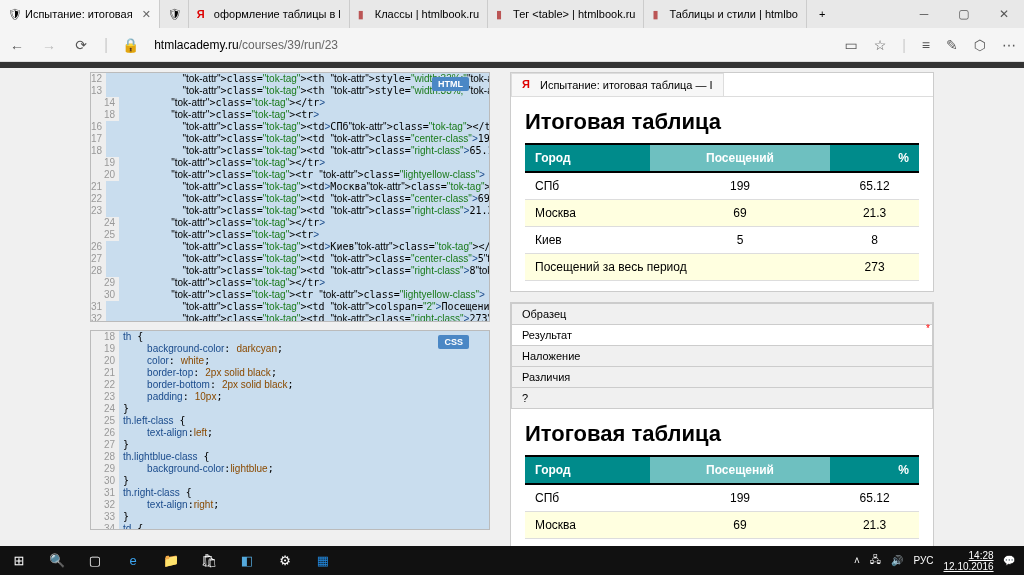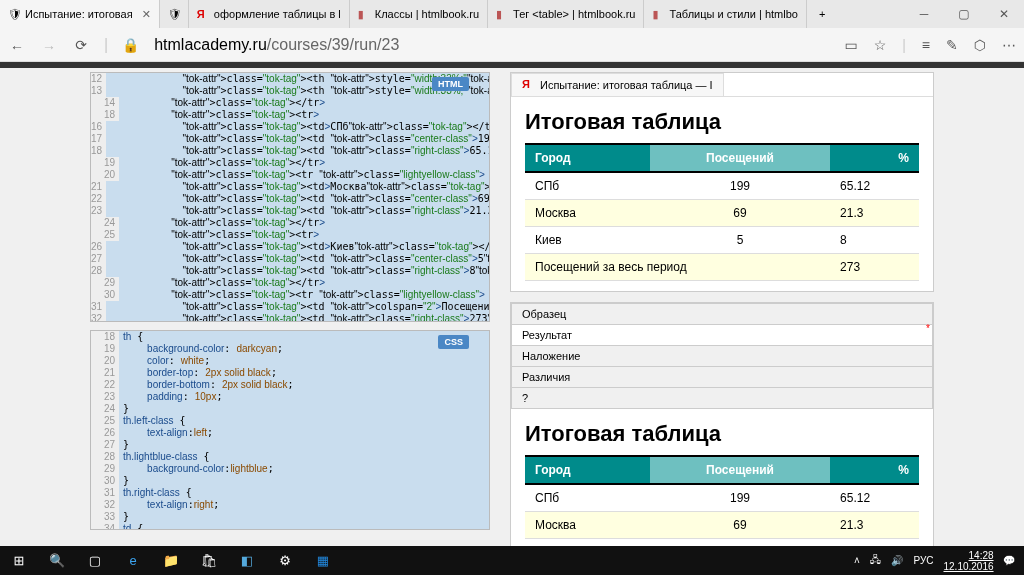--- a/index.html
+++ b/index.html
@@ -9,21 +9,21 @@
 .tabs { display: flex; background: #e8e8e8; height: 28px; align-items: center; }
 .tab { display: flex; align-items: center; padding: 0 8px; height: 28px; font-size: 11px; border-right: 1px solid #ccc; gap: 5px; }
 .tab.active { background: #f5f5f5; }
 .tab .fav { width: 12px; height: 12px; }
 .tab-close { margin-left: 4px; color: #666; }
 .wincontrols { margin-left: auto; display: flex; }
 .winbtn { width: 40px; height: 28px; display: flex; align-items: center; justify-content: center; font-size: 12px; color: #555; }
 
 .addrbar { display: flex; align-items: center; height: 34px; background: #f5f5f5; padding: 0 8px; gap: 14px; border-bottom: 1px solid #ddd; }
 .navicon { color: #555; font-size: 14px; width:18px; text-align:center; }
-.url { font-size: 16px; color: #666; flex: 1; }
+.url { font-size: 12px; color: #666; flex: 1; }
 .url .domain { color: #000; }
 .righticons { display: flex; gap: 16px; color: #555; font-size: 14px; }
 
 .darkstrip { height: 6px; background: #333; }
 
 
 .page { display: flex; padding: 4px 90px 0 90px; gap: 20px; height: 478px; }
 .left { width: 400px; }
 .right { flex: 1; }
 
@@ -50,21 +50,21 @@
 .preview h2 { font-size: 22px; font-weight: bold; padding: 12px 14px 8px; }
 
 table.result { width: calc(100% - 28px); margin: 0 14px 4px; border-collapse: collapse; font-size: 12px; }
 table.result th { background: #008b8b; color: #fff; padding: 6px 10px; border-top: 2px solid #000; border-bottom: 2px solid #000; }
 table.result th.lb { background: #6ec0c0; margin-top: 24px; }
 table.result th:first-child { text-align:left;}
 table.result th:last-child { text-align:right;}
 table.result td { padding: 6px 10px; border-bottom: 1px solid #ddd; }
 table.result tr.ly td { background: #ffffe0; }
 table.result td.c { text-align: center; }
-table.result td.r { text-align: left; }
+table.result td.r { text-align: center; }
 
 .result-tabs { display: flex; border-bottom: 1px solid #ccc; margin-bottom: 0; flex-direction: column; }
 .rtab { padding: 4px 10px; font-size: 11px; border: 1px solid #ccc; background: #f0f0f0; border-bottom: none; position: relative; }
 .rtab.active { background: #fff; }
 .rtab .ast { color: red; position: absolute; top: -2px; right: 2px; font-size: 10px; }
 
 
 .taskbar { position: absolute; bottom: 0; left: 0; right: 0; height: 29px; background: #111; display: flex; align-items: center; }
 .tbicon { width: 38px; height: 29px; display: flex; align-items: center; justify-content: center; color: #fff; font-size: 13px; }
 .tbicon.edge { color: #3ca4f0; }

